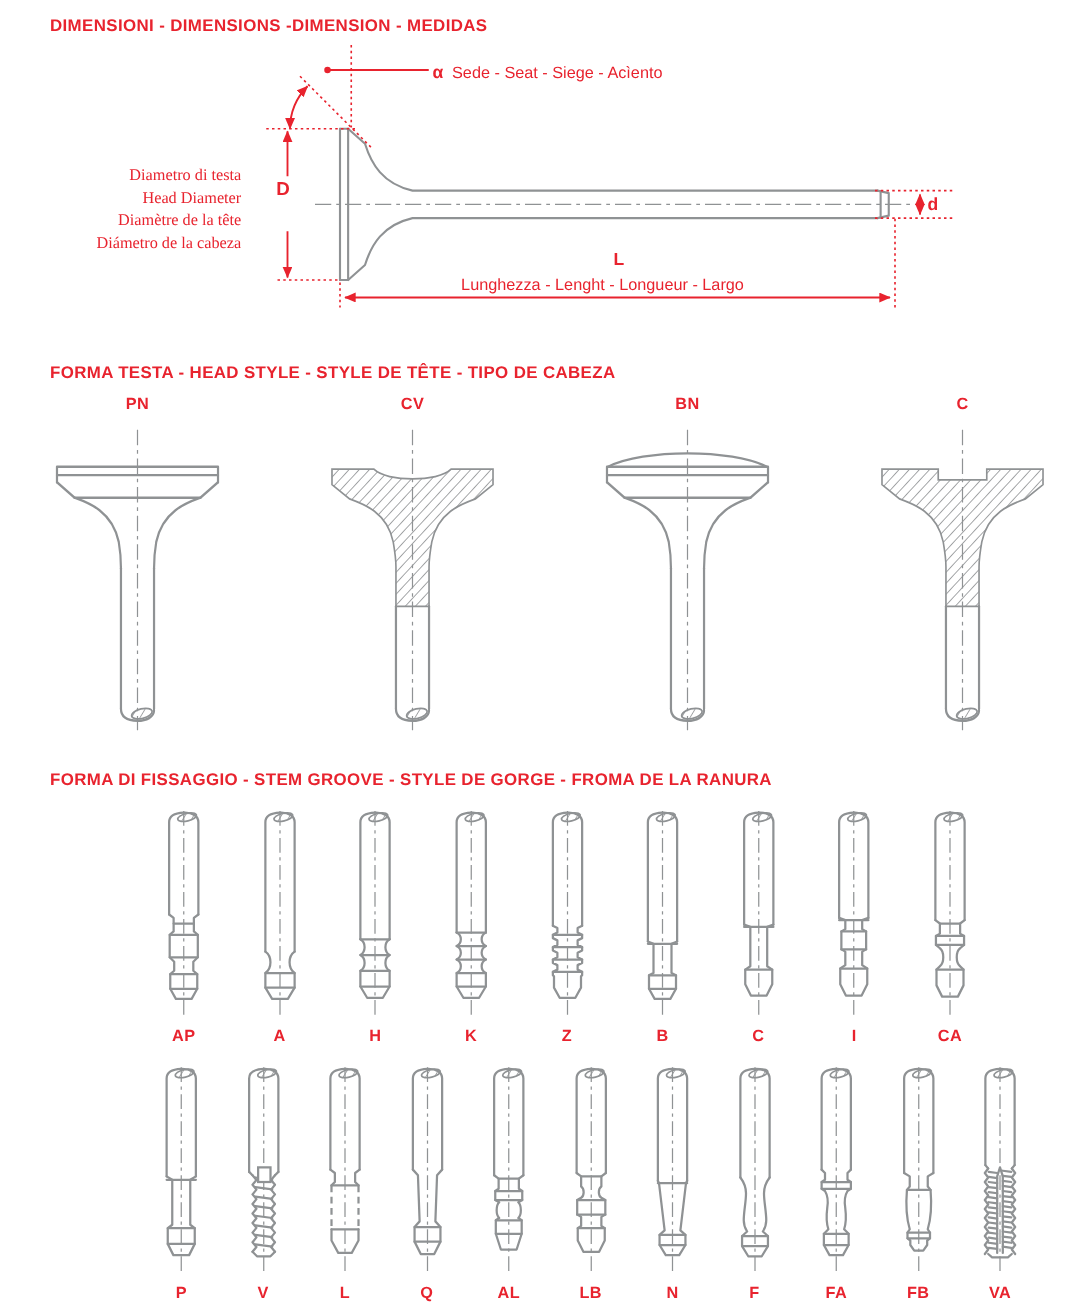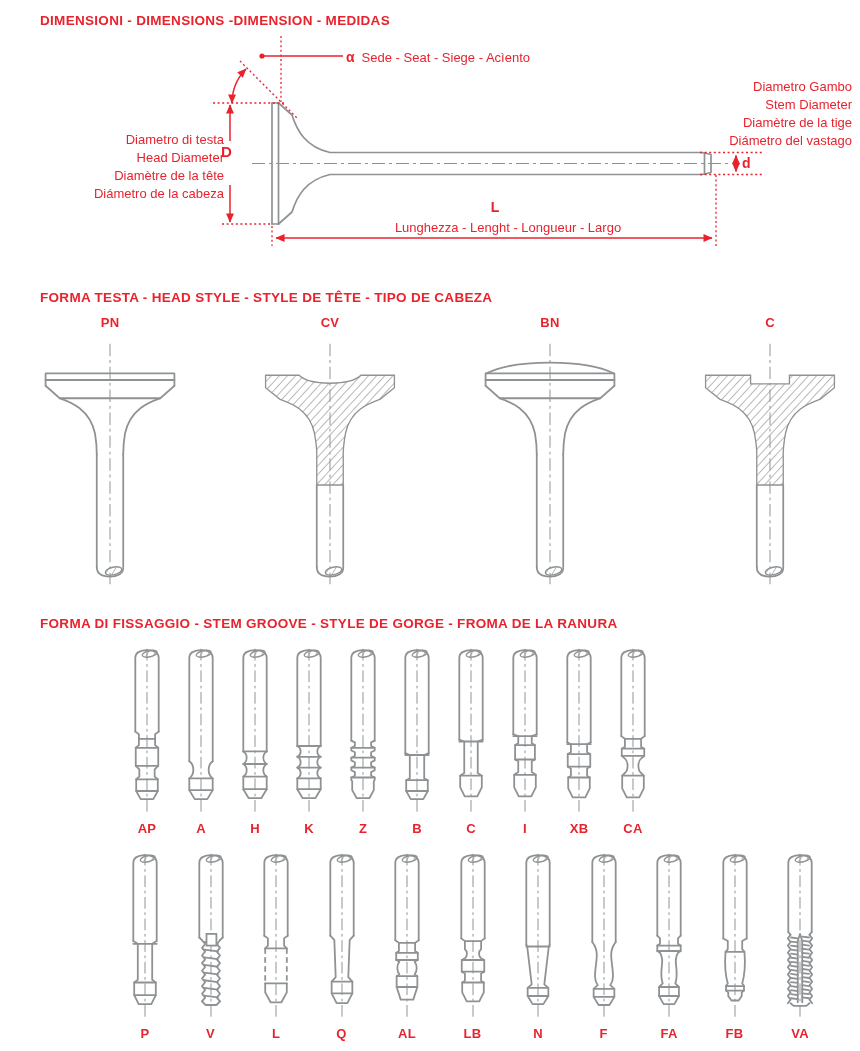--- a/index.html
+++ b/index.html
@@ -27,21 +27,21 @@
   .dash{stroke:#8f9294;stroke-width:2;fill:none;stroke-dasharray:6 4;}
   .rln{stroke:#e8232e;stroke-width:1.5;fill:none;}
   .rdt{stroke:#e8232e;stroke-width:1.3;fill:none;stroke-dasharray:2 2.6;}
 
   
   .head-row{display:flex;justify-content:space-between;margin:10px 0 0 34px;width:812px;}
   .fig-col{display:flex;flex-direction:column;align-items:center;}
   .fig-col .lbl{color:#e8232e;font-weight:700;font-size:13px;letter-spacing:.3px;}
   .head-row .fig-col{width:152px;}
   .head-row .lbl{margin-bottom:10px;}
-  .stem-row1{display:flex;margin:16px 0 0 120px;width:667px;}
+  .stem-row1{display:flex;justify-content:space-between;margin:16px 0 0 120px;width:667px;}
   .stem-row2{display:flex;justify-content:space-between;margin:16px 0 0 118px;width:709px;}
   .stem-row1 .fig-col,.stem-row2 .fig-col{width:54px;}
   .stem-row1 .lbl,.stem-row2 .lbl{margin-top:3px;}
 </style>
 </head>
 <body>
 
 <svg id="defs-svg" width="0" height="0" style="position:absolute" aria-hidden="true">
     <defs>
       <pattern id="hatch" width="6.5" height="6.5" patternUnits="userSpaceOnUse" patternTransform="rotate(45)">
@@ -381,36 +381,30 @@
       <line class="rdt" x1="700" y1="118.5" x2="762" y2="118.5"></line>
       <line class="rdt" x1="700" y1="140.5" x2="762" y2="140.5"></line>
       <line class="rln" x1="736" y1="121.5" x2="736" y2="137.5" marker-start="url(#arr)" marker-end="url(#arr)"></line>
     </g>
   </svg>
 
   <div class="ov alpha-row" style="left:346px;top:14px;">
     <span class="alpha-sym">α</span>
     <span>Sede - Seat - Siege - Acìento</span>
   </div>
-  <div class="ov right" style="right:8px;top:44px;">
-    <div>Diametro Gambo</div>
-    <div>Stem Diameter</div>
-    <div>Diamètre de la tige</div>
-    <div>Diámetro del vastago</div>
-  </div>
-  <div class="ov right" style="right:636px;top:97px;">
+  <div class="ov right" style="right:667px;top:97px;font-family:Liberation Serif, serif;">
     <div>Diametro di testa</div>
     <div>Head Diameter</div>
     <div>Diamètre de la tête</div>
     <div>Diámetro de la cabeza</div>
   </div>
   <div class="ov dimletter" style="left:221px;top:109px;">D</div>
   <div class="ov dimletter" style="left:742px;top:120px;font-size:14px;">d</div>
   <div class="ov dimletter" style="left:465px;top:164px;width:60px;text-align:center;font-size:14px;">L</div>
-  <div class="ov" style="left:178px;top:185px;width:660px;text-align:center;">Lunghezza - Lenght - Longueur - Largo</div>
+  <div class="ov" style="left:152px;top:185px;width:660px;text-align:center;">Lunghezza - Lenght - Longueur - Largo</div>
 </div>
 
 <h2 class="ttl" id="title-headstyle">FORMA TESTA - HEAD STYLE - STYLE DE TÊTE - TIPO DE CABEZA</h2>
 <div class="head-row" id="head-row">
     <div class="fig-col">
       <div class="lbl">PN</div>
       <svg width="150" height="250" viewBox="0 0 170 262" preserveAspectRatio="none">
         <use href="#hd-PN"></use>
       </svg>
     </div>
@@ -479,26 +473,20 @@
       <div class="lbl">C</div>
     </div>
     <div class="fig-col">
       <svg width="54" height="171" viewBox="0 0 60 190">
         <use href="#st-I"></use>
       </svg>
       <div class="lbl">I</div>
     </div>
     <div class="fig-col">
       <svg width="54" height="171" viewBox="0 0 60 190">
-        <use href="#st-XB"></use>
-      </svg>
-      <div class="lbl">XB</div>
-    </div>
-    <div class="fig-col">
-      <svg width="54" height="171" viewBox="0 0 60 190">
         <use href="#st-CA"></use>
       </svg>
       <div class="lbl">CA</div>
     </div>
   </div>
 <div class="stem-row2" id="stem-row-2">
     <div class="fig-col">
       <svg width="54" height="171" viewBox="0 0 60 190">
         <use href="#st-P"></use>
       </svg>

